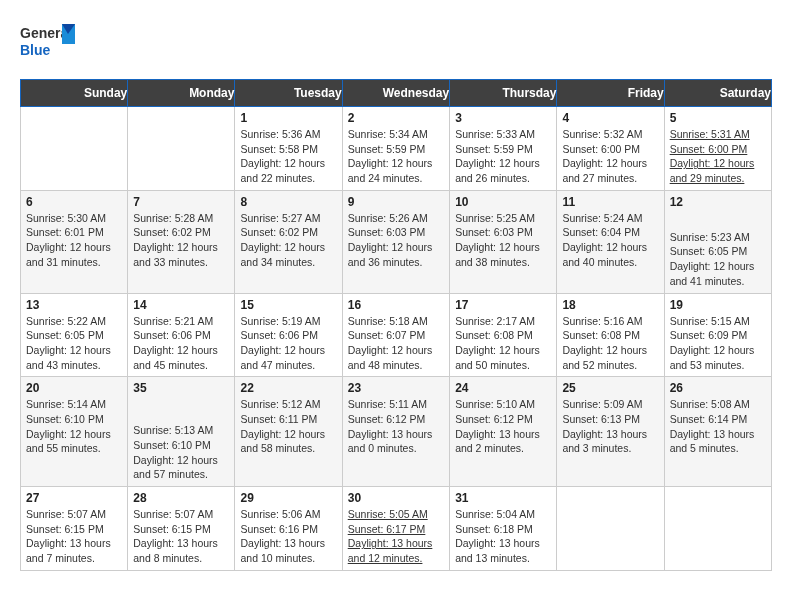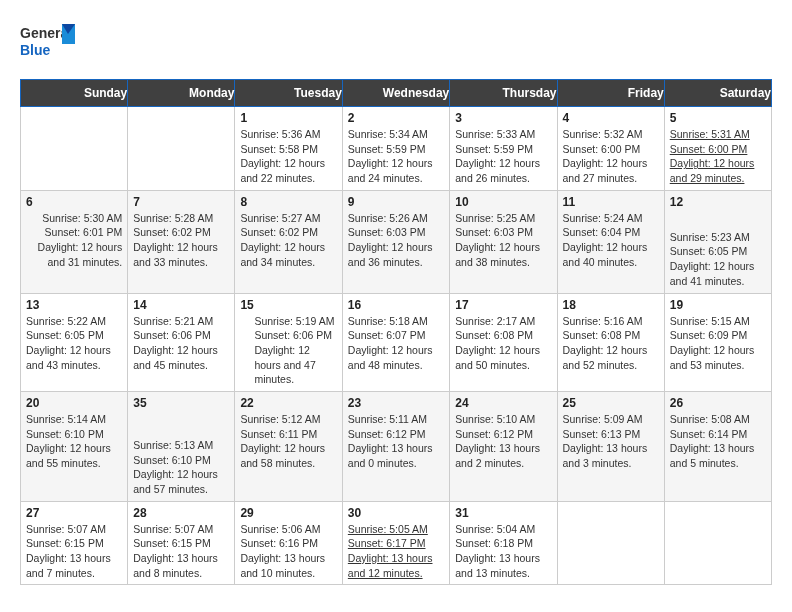--- a/index.html
+++ b/index.html
@@ -132,21 +132,21 @@
         <td>
           <span class="day-num">5</span>
           <div class="day-info" style="white-space: pre-line; text-decoration: underline;">Sunrise: 5:31 AM
 Sunset: 6:00 PM
 Daylight: 12 hours and 29 minutes.</div>
         </td>
       </tr>
       <tr>
         <td>
           <span class="day-num">6</span>
-          <div class="day-info" style="white-space: pre-line; text-align: right;">Sunrise: 5:30 AM
+          <div class="day-info" style="white-space: pre-line;">Sunrise: 5:30 AM
 Sunset: 6:01 PM
 Daylight: 12 hours and 31 minutes.</div>
         </td>
         <td>
           <span class="day-num">7</span>
           <div class="day-info" style="white-space: pre-line;">Sunrise: 5:28 AM
 Sunset: 6:02 PM
 Daylight: 12 hours and 33 minutes.</div>
         </td>
         <td>
@@ -188,21 +188,21 @@
 Daylight: 12 hours and 43 minutes.</div>
         </td>
         <td>
           <span class="day-num">14</span>
           <div class="day-info" style="white-space: pre-line;">Sunrise: 5:21 AM
 Sunset: 6:06 PM
 Daylight: 12 hours and 45 minutes.</div>
         </td>
         <td>
           <span class="day-num">15</span>
-          <div class="day-info" style="white-space: pre-line; margin-left: 14px;">Sunrise: 5:19 AM
+          <div class="day-info" style="white-space: pre-line;">Sunrise: 5:19 AM
 Sunset: 6:06 PM
 Daylight: 12 hours and 47 minutes.</div>
         </td>
         <td>
           <span class="day-num">16</span>
           <div class="day-info" style="white-space: pre-line;">Sunrise: 5:18 AM
 Sunset: 6:07 PM
 Daylight: 12 hours and 48 minutes.</div>
         </td>
         <td>

